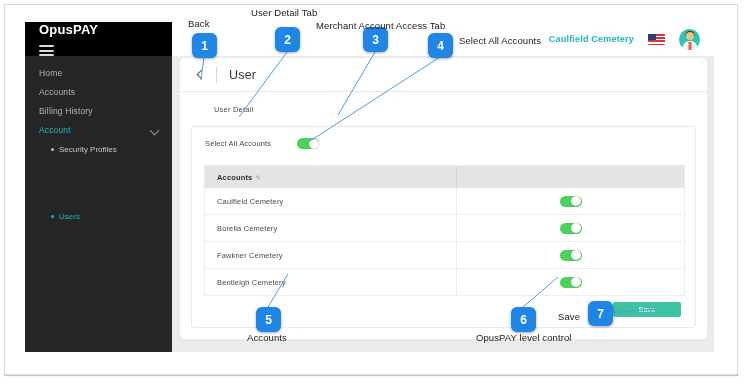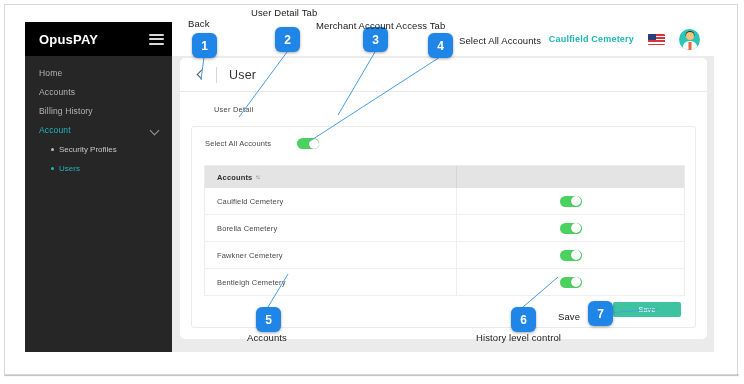--- a/index.html
+++ b/index.html
@@ -43,24 +43,25 @@
     position: absolute;
     left: 0; top: 0;
     width: 147px; height: 330px;
     background: #262626;
   }
   .sidebar-header {
     position: relative;
     height: 34px;
     background: #000000;
     display: flex;
-    align-items: center;
+    align-items: flex-start;
     justify-content: space-between;
     padding: 0 8px 0 14px;
     box-sizing: border-box;
+    flex-direction: column;
   }
   .brand {
     color: #ffffff;
     font-size: 13px;
     font-weight: bold;
     letter-spacing: 0.2px;
   }
   .hamburger {
     width: 15px;
     height: 11px;
@@ -105,21 +106,21 @@
   .subnav-item {
     position: relative;
     height: 19px;
     line-height: 19px;
     padding-left: 34px;
     color: #c6c6c6;
     font-size: 8px;
     cursor: pointer;
     white-space: nowrap;
   }
-  .subnav-item.active { color: #1fb6b6; }
+  .subnav-item.active { color: #1fb6b6; margin-top: 48px; }
   .subnav-item .dot {
     position: absolute;
     left: 26px;
     top: 8px;
     width: 3px; height: 3px;
     border-radius: 50%;
     background: #bdbdbd;
   }
   .subnav-item.active .dot { background: #1fb6b6; }
 
@@ -571,17 +572,17 @@
     <div class="badge" style="left:428px; top:33px;">4</div>
     <div class="badge" style="left:256px; top:307px;">5</div>
     <div class="badge" style="left:511px; top:307px;">6</div>
     <div class="badge" style="left:588px; top:301px;">7</div>
 
     <div class="anno-text" style="left:188px; top:18px;">Back</div>
     <div class="anno-text" style="left:251px; top:7px;">User Detail Tab</div>
     <div class="anno-text" style="left:316px; top:20px;">Merchant Account Access Tab</div>
     <div class="anno-text" style="left:459px; top:35px;">Select All Accounts</div>
     <div class="anno-text" style="left:247px; top:332px;">Accounts</div>
-    <div class="anno-text" style="left:476px; top:332px;">History level control</div>
+    <div class="anno-text" style="left:476px; top:332px;">OpusPAY level control</div>
     <div class="anno-text" style="left:558px; top:311px;">Save</div>
   </div>
 
 </div>
 
 </body></html>

